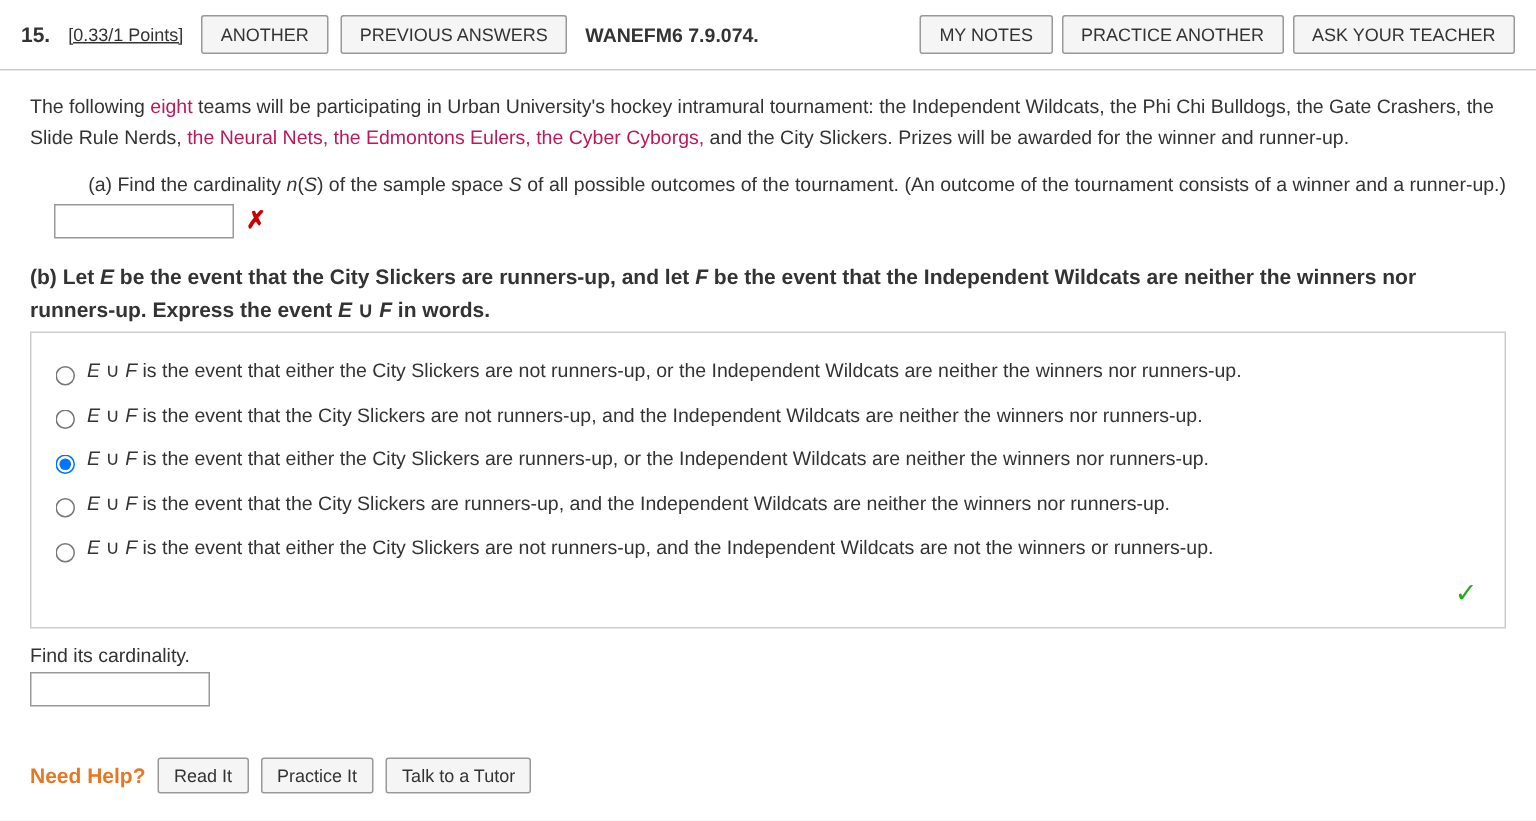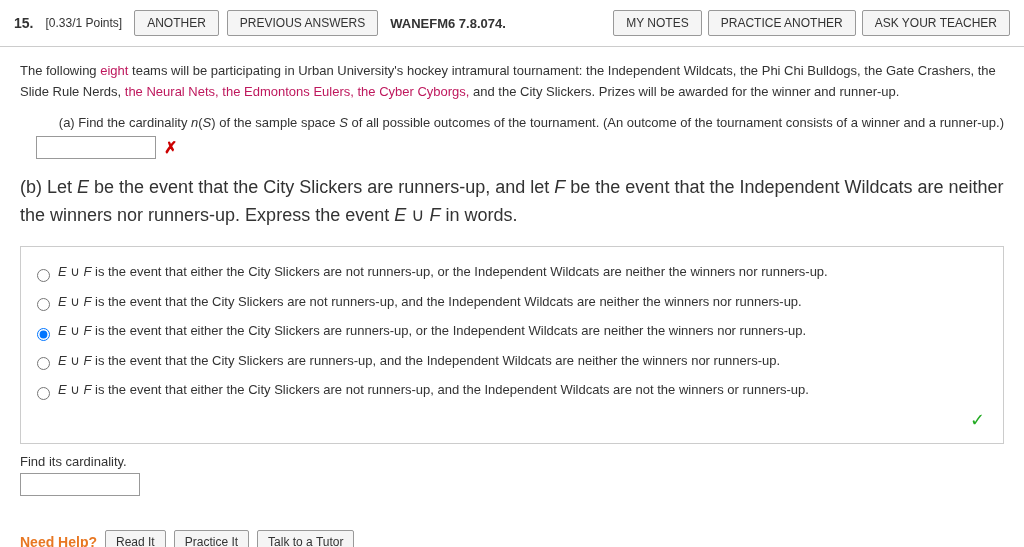--- a/index.html
+++ b/index.html
@@ -20,20 +20,21 @@
       font-weight: bold;
       font-size: 14px;
       white-space: nowrap;
       margin-right: 4px;
     }
     .score-badge {
       font-size: 12px;
       color: #333;
       white-space: nowrap;
       margin-right: 4px;
+      text-decoration: underline;
     }
     .btn {
       border: 1px solid #999;
       background: #f5f5f5;
       color: #333;
       padding: 5px 12px;
       font-size: 12px;
       cursor: pointer;
       border-radius: 2px;
       white-space: nowrap;
@@ -91,23 +92,24 @@
       font-size: 13px;
     }
 
     .x-mark {
       color: #cc0000;
       font-size: 16px;
       font-weight: bold;
     }
 
     .part-b-text {
-      font-size: 18px;
+      font-size: 14px;
       line-height: 1.6;
-      margin-bottom: 16px;
+      margin-bottom: 4px;
+      font-weight: bold;
     }
 
     .options-box {
       border: 1px solid #ccc;
       padding: 10px 12px;
       margin-bottom: 10px;
     }
 
     .option-row {
       display: flex;
@@ -176,21 +178,21 @@
 </head>
 <body>
 
 <div class="page-container">
 
   <div class="header-bar">
     <span class="question-num">15.</span>
     <span class="score-badge">[0.33/1 Points]</span>
     <button class="btn">ANOTHER</button>
     <button class="btn">PREVIOUS ANSWERS</button>
-    <span class="assignment-code">WANEFM6 7.8.074.</span>
+    <span class="assignment-code">WANEFM6 7.9.074.</span>
     <div class="right-buttons">
       <button class="btn">MY NOTES</button>
       <button class="btn">PRACTICE ANOTHER</button>
       <button class="btn">ASK YOUR TEACHER</button>
     </div>
   </div>
 
   <div class="content-area">
 
 

